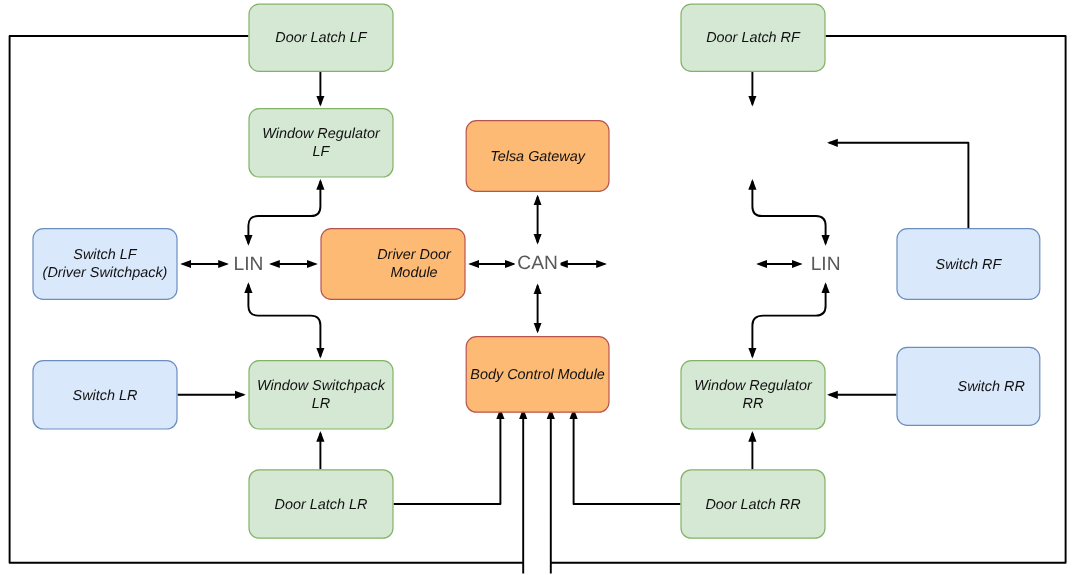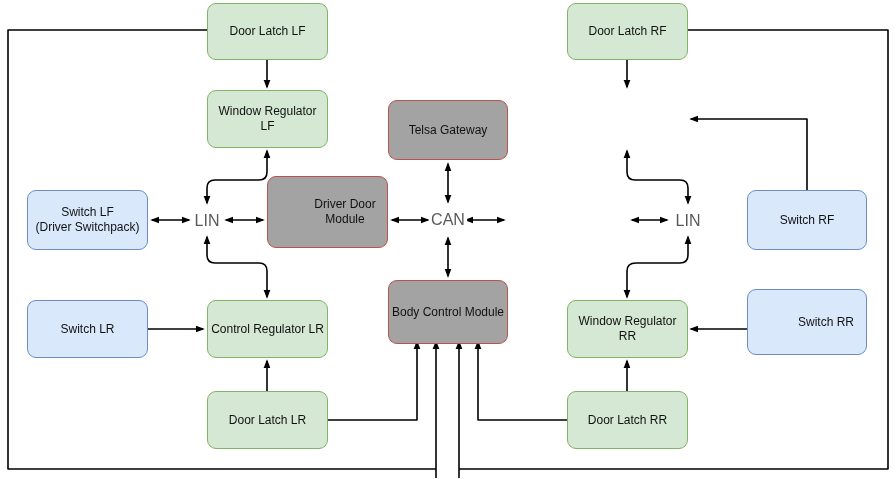--- a/index.html
+++ b/index.html
@@ -16,23 +16,24 @@
     position:absolute;
     box-sizing:border-box;
     border:1.6px solid;
     border-radius:9px;
     display:flex;align-items:center;justify-content:center;
     text-align:center;
     font-size:12px;line-height:15px;
     color:#111111;
     white-space:pre-line;
     padding:2px;
+    font-style:italic;
   }
   .node.green{background:#d5e8d4;border-color:#82b366;}
-  .node.red{background:#a3a3a3;border-color:#b85450;}
+  .node.red{background:#fdba74;border-color:#b85450;}
   .node.blue{background:#dae8fc;border-color:#6c8ebf;}
   .bus-label{
     position:absolute;
     transform:translate(-50%,-50%);
     font-size:16px;
     color:#595959;
     background:#ffffff;
     padding:0 2px;
   }
 </style>
@@ -74,25 +75,25 @@
       <path d="M328,420 L417,420 L417,342" class="edge" marker-end="url(#arrow-end)"></path>
       <path d="M567,420 L478,420 L478,342" class="edge" marker-end="url(#arrow-end)"></path>
     </svg>
 
 <div class="node green" style="left: 207px; top: 3px; width: 121px; height: 57px;"><span>Door Latch LF</span></div>
     <div class="node green" style="left: 567px; top: 3px; width: 121px; height: 57px;"><span>Door Latch RF</span></div>
     <div class="node green" style="left: 207px; top: 90px; width: 121px; height: 58px;"><span>Window Regulator LF</span></div>
     <div class="node red" style="left: 388px; top: 100px; width: 120px; height: 60px;"><span>Telsa Gateway</span></div>
     <div class="node blue" style="left: 27px; top: 190px; width: 121px; height: 60px;"><span>Switch LF
 (Driver Switchpack)</span></div>
-    <div class="node red" style="left: 267px; top: 176px; width: 121px; height: 72px; padding-left: 37px;"><span>Driver Door Module</span></div>
+    <div class="node red" style="left: 267px; top: 190px; width: 121px; height: 60px; padding-left: 37px;"><span>Driver Door Module</span></div>
     <div class="node blue" style="left: 747px; top: 190px; width: 120px; height: 60px;"><span>Switch RF</span></div>
     <div class="node red" style="left: 388px; top: 280px; width: 120px; height: 64px;"><span>Body Control Module</span></div>
     <div class="node blue" style="left: 27px; top: 300px; width: 121px; height: 58px;"><span>Switch LR</span></div>
-    <div class="node green" style="left: 207px; top: 300px; width: 121px; height: 58px;"><span>Control Regulator LR</span></div>
+    <div class="node green" style="left: 207px; top: 300px; width: 121px; height: 58px;"><span>Window Switchpack LR</span></div>
     <div class="node green" style="left: 567px; top: 300px; width: 121px; height: 58px;"><span>Window Regulator RR</span></div>
     <div class="node blue" style="left: 747px; top: 289px; width: 120px; height: 66px; padding-left: 40px;"><span>Switch RR</span></div>
     <div class="node green" style="left: 207px; top: 391px; width: 121px; height: 58px;"><span>Door Latch LR</span></div>
     <div class="node green" style="left: 567px; top: 391px; width: 121px; height: 58px;"><span>Door Latch RR</span></div>
     <div class="bus-label" style="left: 207px; top: 221px;">LIN</div>
     <div class="bus-label" style="left: 448px; top: 220px;">CAN</div>
     <div class="bus-label" style="left: 688px; top: 221px;">LIN</div>
   </div>
 
 </body></html>

